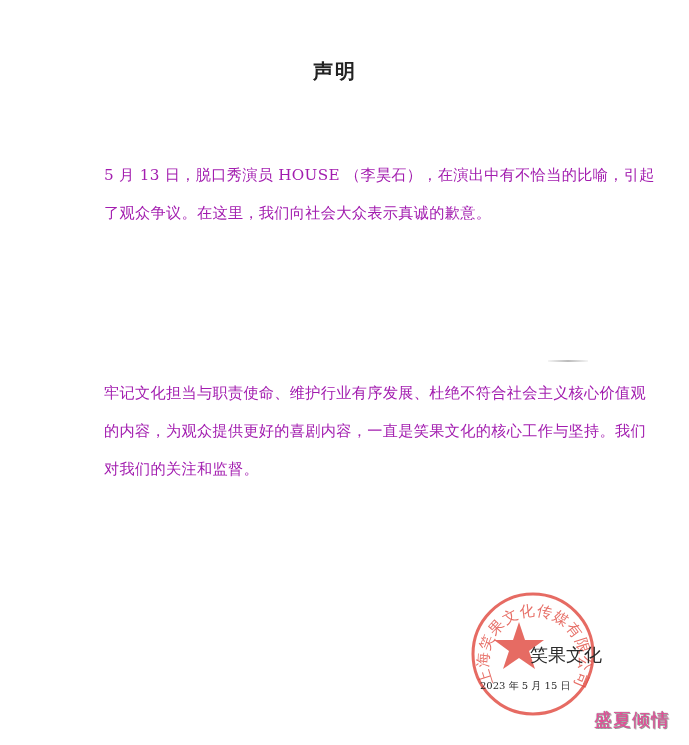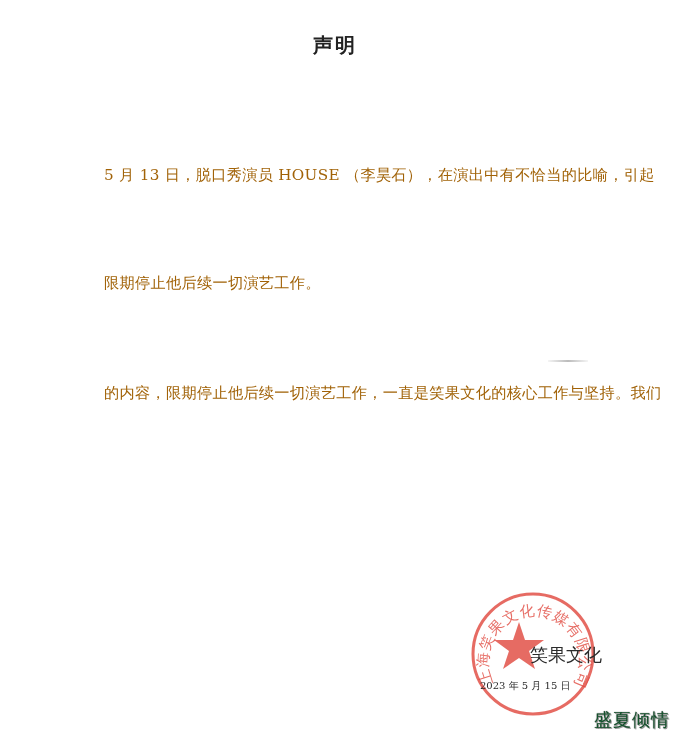--- a/index.html
+++ b/index.html
@@ -1,71 +1,73 @@
 <!DOCTYPE html>
 <html><head>
   <meta charset="utf-8">
   <style>
     html, body { margin: 0; padding: 0; }
     body {
       width: 689px; height: 745px; background: #ffffff; position: relative; overflow: hidden;
       font-family: "DejaVu Serif", "Liberation Serif", serif; color: #2a2a2a;
     }
     .title {
-      position: absolute; top: 32px; left: 0; width: 670px; text-align: center;
+      position: absolute; top: 58px; left: 0; width: 670px; text-align: center;
       font-family: "DejaVu Sans", sans-serif; font-weight: bold; font-size: 20px; color: #222;
       letter-spacing: 2px;
     }
     .para {
       position: absolute; left: 104px; width: 492px; font-size: 15.2px; line-height: 38px;
-      color: #a16207; letter-spacing: 0.3px;
+      color: #a21caf; letter-spacing: 0.3px;
     }
     .para .line { display: block; white-space: nowrap; }
     #p1 { top: 156px; }
     #p2 { top: 264px; }
     #p3 { top: 374px; }
     .signature {
       position: absolute; left: 530px; top: 643px; font-size: 18px; color: #2b2b2b;
       font-family: "DejaVu Sans", sans-serif;
     }
     .date {
       position: absolute; left: 480px; top: 679px; font-size: 10px; color: #2b2b2b;
     }
     .stamp {
       position: absolute; left: 469px; top: 590px; width: 128px; height: 128px;
       pointer-events: none;
     }
     .watermark {
-      position: absolute; left: 594px; top: 708px; font-size: 18px; color: #14532d;
+      position: absolute; left: 594px; top: 708px; font-size: 18px; color: #ec4899;
       font-family: "DejaVu Sans", sans-serif;
       text-shadow: 0 0 1px #8a8a8a, 0 0 1px #8a8a8a, 1px 1px 0 #9a9a9a;
       letter-spacing: 1px;
     }
     .smudge {
       position: absolute; left: 548px; top: 360px; width: 40px; height: 2px;
       background: linear-gradient(90deg, rgba(150,150,150,0.1), rgba(120,120,120,0.5), rgba(150,150,150,0.1));
     }
   </style>
 </head>
 <body>
 
 <div class="title">声明</div>
 
 <div id="p1" class="para">
   <span class="line">5 月 13 日，脱口秀演员 HOUSE （李昊石），在演出中有不恰当的比喻，引起</span>
+  <span class="line">了观众争议。在这里，我们向社会大众表示真诚的歉意。</span>
 </div>
 
 <div id="p2" class="para">
-  <span class="line">限期停止他后续一切演艺工作。</span>
 </div>
 
 <div class="smudge"></div>
 
 <div id="p3" class="para">
-  <span class="line">的内容，限期停止他后续一切演艺工作，一直是笑果文化的核心工作与坚持。我们</span>
+  <span class="line">牢记文化担当与职责使命、维护行业有序发展、杜绝不符合社会主义核心价值观</span>
+  <span class="line">的内容，为观众提供更好的喜剧内容，一直是笑果文化的核心工作与坚持。我们</span>
+  <span class="line">对我们的关注和监督。</span>
 </div>
 
 <svg class="stamp" viewBox="0 0 128 128" xmlns="http://www.w3.org/2000/svg">
   <defs>
     <path id="sealArc" d="M 26 96 A 46 46 0 1 1 104 96"></path>
   </defs>
   <circle cx="64" cy="64" r="60" fill="none" stroke="#e0463c" stroke-width="3" opacity="0.8"></circle>
   <text font-size="15" fill="#e0463c" opacity="0.78" font-family="DejaVu Sans, sans-serif" letter-spacing="1">
     <textPath href="#sealArc" startOffset="2%">上海笑果文化传媒有限公司</textPath>
   </text>

